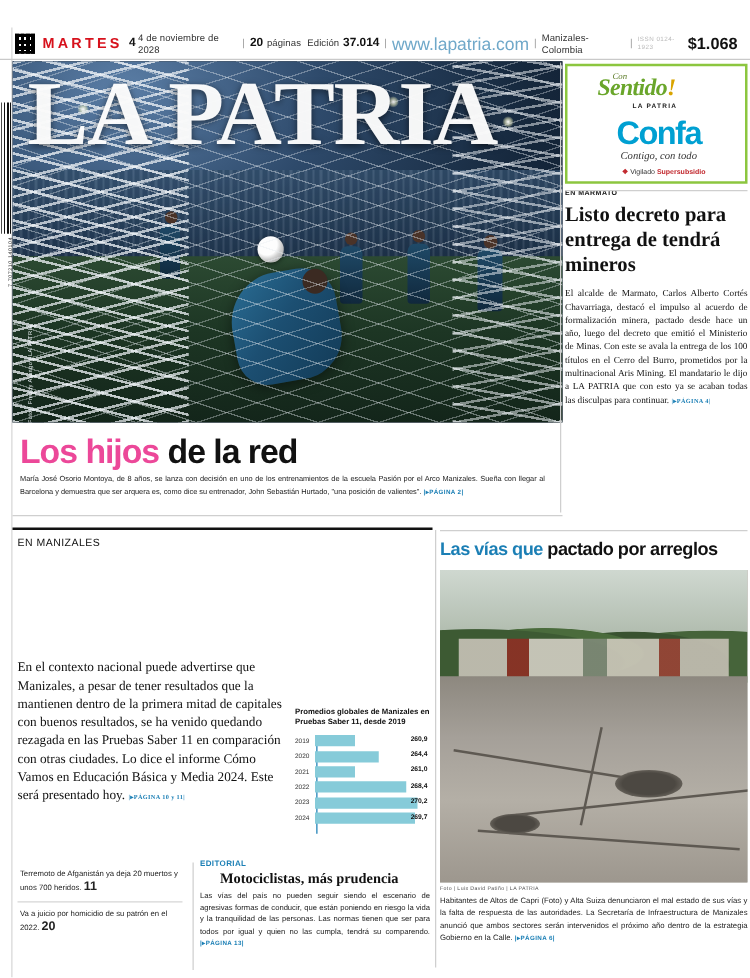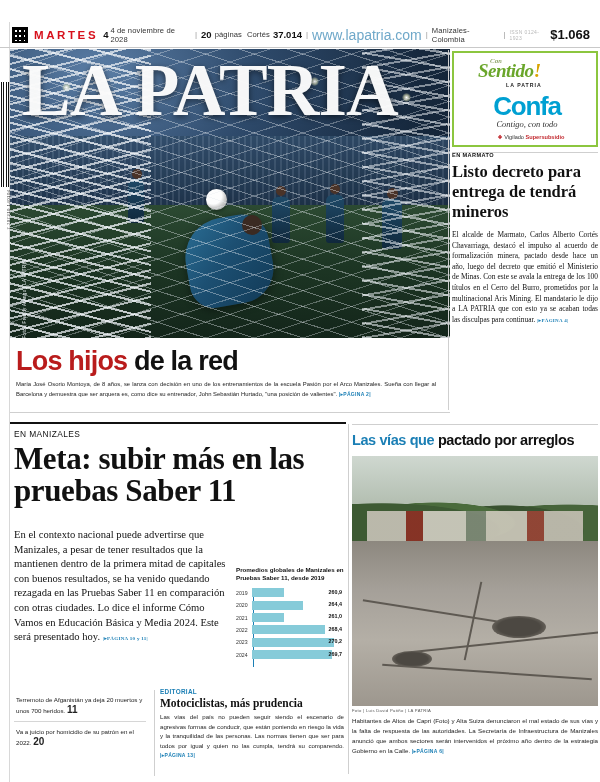--- a/index.html
+++ b/index.html
@@ -169,21 +169,21 @@
   }
   .ad-vig b{ color:#c1272d; }
   .ad-vig .mark{ color:#c1272d; font-weight:bold; }
 
   
   .hl-red{
     position:absolute; left:16px; top:346px; font-family:"Liberation Sans",sans-serif;
     font-weight:bold; font-size:27px; letter-spacing:-.8px; color:#111;
     white-space:nowrap;
   }
-  .hl-red .blue{ color:#b91c1c; }
+  .hl-red .blue{ color:#ec4899; }
   .red-deck{
     position:absolute; left:16px; top:380px; width:420px;
     font-size:5.9px; line-height:9.8px; color:#222; text-align:justify;
   }
   .pg{
     display:inline-block; color:#1b7fb5; font-size:5px; font-weight:bold;
     letter-spacing:.3px; white-space:nowrap;
   }
 
   
@@ -229,21 +229,21 @@
     border-bottom:1px solid #d6d6d6;
   }
   .leahoy-item:last-child{ border-bottom:none; }
   .leahoy-item b{ font-size:10px; }
 
   
   .ed-box{ position:absolute; left:160px; top:688px; width:184px; }
   .ed-kicker{ color:#1b7fb5; font-size:6.4px; letter-spacing:.3px; font-weight:bold; }
   .ed-title{
     font-family:"Liberation Serif",serif; font-weight:bold; font-size:11.5px;
-    color:#111; margin:2px 0 3px;
+    color:#111; margin:2px 16px 3px;
   }
   .ed-body{ font-size:6.1px; line-height:9.6px; color:#222; text-align:justify; }
 
   
   .rcol{ position:absolute; left:452px; top:152px; width:146px; }
   .r-kicker{ font-size:5.6px; letter-spacing:.4px; color:#111; font-weight:bold; }
   .r-title{
     font-family:"Liberation Serif",serif; font-weight:bold;
     font-size:16.5px; line-height:20px; color:#111; margin-top:4px;
   }
@@ -309,21 +309,21 @@
   </div>
 
   <div class="topbar">
     <div class="qr"></div>
     <span class="weekday">MARTES</span>
     <span class="tb-strong">4</span>
     <span class="tb-norm" style="margin-left:2px">4 de noviembre de 2028</span>
     <span class="tb-sep">|</span>
     <span class="tb-strong">20</span>
     <span class="tb-norm" style="margin-left:3px">páginas</span>
-    <span class="tb-norm" style="margin-left:5px">Cortés</span>
+    <span class="tb-norm" style="margin-left:5px">Edición</span>
     <span class="tb-strong" style="margin-left:3px">37.014</span>
     <span class="tb-sep">|</span>
     <span class="tb-url">www.lapatria.com</span>
     <span class="tb-sep">|</span>
     <span class="tb-norm">Manizales-Colombia</span>
     <span class="tb-sep">|</span>
     <span class="tb-issn">ISSN 0124-1923</span>
     <span class="price">$1.068</span>
   </div>
 
@@ -378,21 +378,20 @@
 
   <div class="red-deck">
     <span>María José Osorio Montoya, de 8 años, se lanza con decisión en uno de los entrenamientos de la escuela Pasión por el Arco Manizales. Sueña con llegar al Barcelona y demuestra que ser arquera es, como dice su entrenador, John Sebastián Hurtado, "una posición de valientes".</span>
     <span class="pg">|▸<span>PÁGINA 2</span>|</span>
   </div>
 
   <div class="hrule" style="left:10px;top:412px;width:440px"></div>
   <div class="hrule-thick" style="left:10px;top:422px;width:336px"></div>
 
   <div class="kicker" style="left:14px;top:429px">EN MANIZALES</div>
-  <div class="main-hl">Meta: subir más en las pruebas Saber 11</div>
   <div class="main-body">
     <span>En el contexto nacional puede advertirse que Manizales, a pesar de tener resultados que la mantienen dentro de la primera mitad de capitales con buenos resultados, se ha venido quedando rezagada en las Pruebas Saber 11 en comparación con otras ciudades. Lo dice el informe Cómo Vamos en Educación Básica y Media 2024. Este será presentado hoy.</span>
     <span class="pg">|▸<span>PÁGINA 10 y 11</span>|</span>
   </div>
 
   <div class="chart">
     <div class="chart-title">Promedios globales de Manizales en Pruebas Saber 11, desde 2019</div>
     <div class="chart-axis"></div>
     <div id="chart-rows">
         <div class="bar-row">

